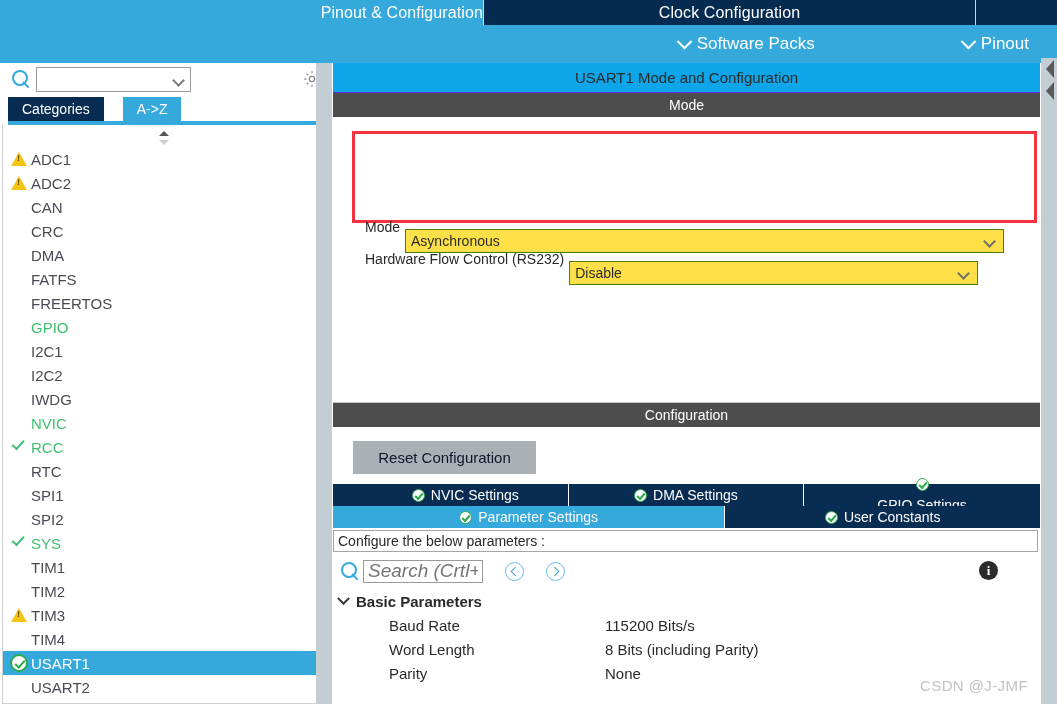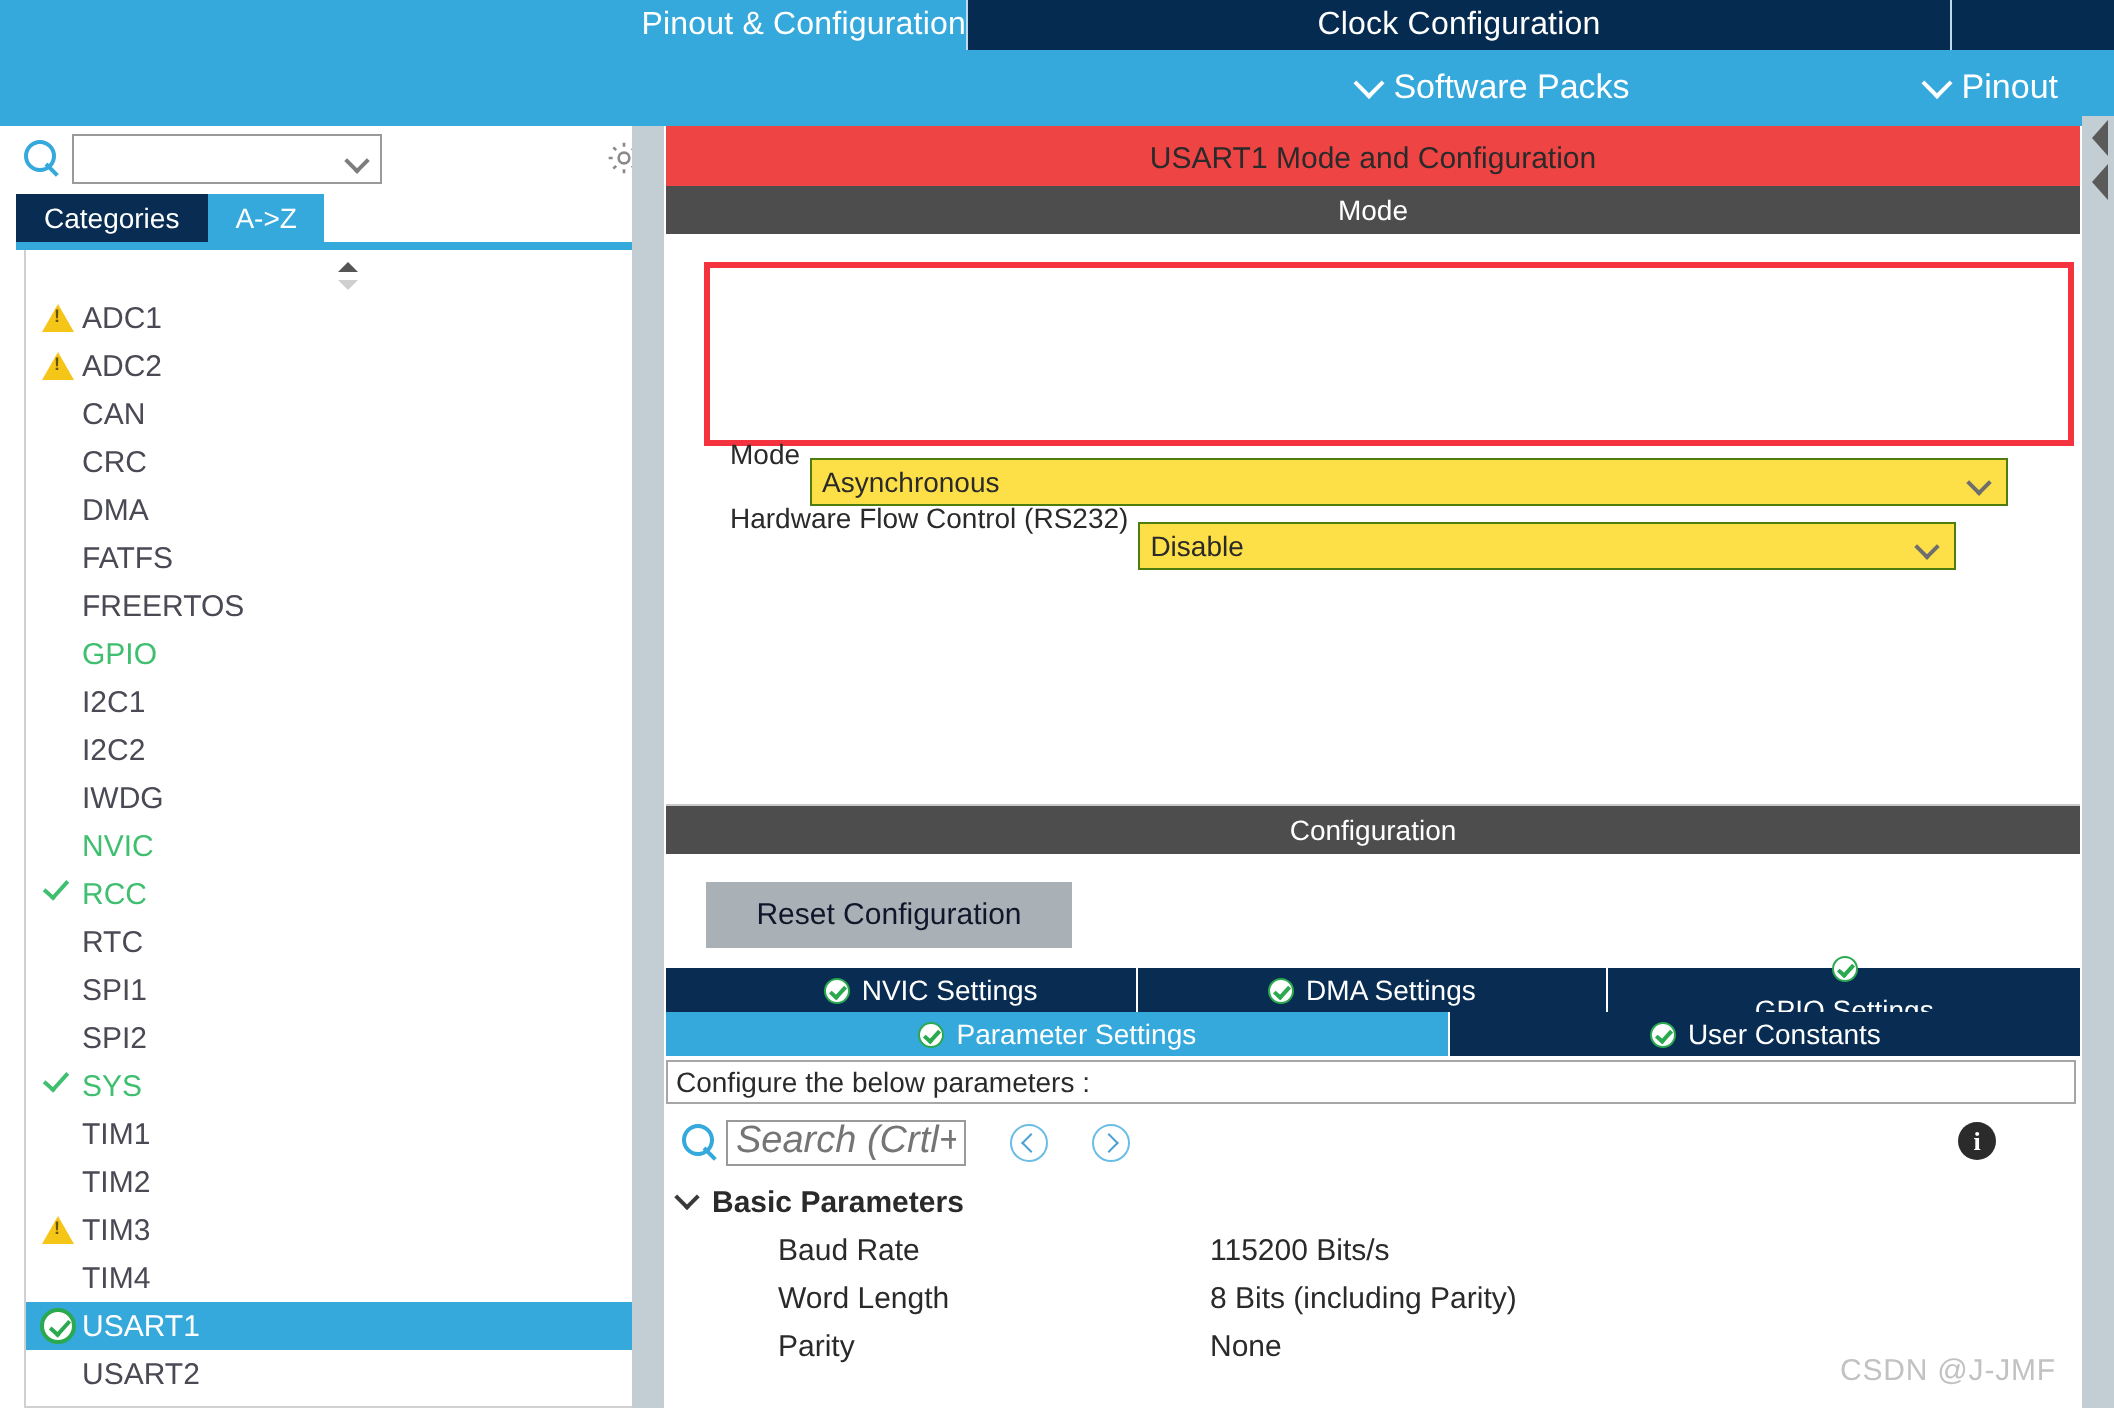--- a/index.html
+++ b/index.html
@@ -79,35 +79,35 @@
     border-right: 2px solid #7d7d7d; border-bottom: 2px solid #7d7d7d;
     transform: rotate(45deg);
   }
   .gear {
     position: absolute; left: 302px; top: 6px; width: 20px; height: 20px;
     color: #8a8a8a;
   }
 
   .cat-tabs {
     position: absolute; left: 8px; top: 34px; width: 260px; height: 24px;
-    display: flex; align-items: flex-end;
+    display: flex; align-items: flex-end; gap: 19px;
   }
   .cat-tab {
     height: 24px; padding: 0 14px; display: flex; align-items: center;
     color: #ffffff; font-size: 14px; cursor: default;
   }
   .cat-tab.categories { background: #082c52; }
   .cat-tab.az         { background: #35a8dc; }
   .tabs-underline {
     position: absolute; left: 8px; top: 58px; width: 316px; height: 4px;
     background: #35a8dc;
   }
 
   .periph-list {
-    position: absolute; left: 12px; top: 62px; width: 316px; height: 579px;
+    position: absolute; left: 2px; top: 62px; width: 316px; height: 579px;
     background: #ffffff; border: 1px solid #d0d0d0; border-top: none;
     overflow: hidden;
   }
   .scroll-spinner {
     position: absolute; left: 152px; top: 5px; width: 18px; height: 16px;
   }
   .periph-rows { position: absolute; left: 0; top: 22px; width: 314px; }
   .periph {
     height: 24px; display: flex; align-items: center;
     padding-left: 6px; font-size: 15px; color: #4a4a55; cursor: default;
@@ -145,22 +145,22 @@
   }
 
   
   .rightpane {
     position: absolute; left: 333px; top: 63px; width: 724px; height: 641px;
     background: #ffffff;
   }
   .pane-title {
     position: absolute; left: 0; top: 0; width: 707px; height: 34px;
     display: flex; align-items: center; justify-content: center;
-    font-size: 15px; color: #2a2a2a; background: #ef4444;
-    border-bottom: 1px solid #6d28d9;
+    font-size: 15px; color: #2a2a2a; background: #0ea5e9;
+    border-bottom: 5px solid #6d28d9;
   }
   .section-header {
     position: absolute; left: 0; width: 707px; height: 24px;
     background: #4d4d4d; color: #ffffff; font-size: 14px;
     display: flex; align-items: center; justify-content: center;
   }
   .mode-header   { top: 30px; }
   .config-header { top: 340px; }
 
   .mode-body {

